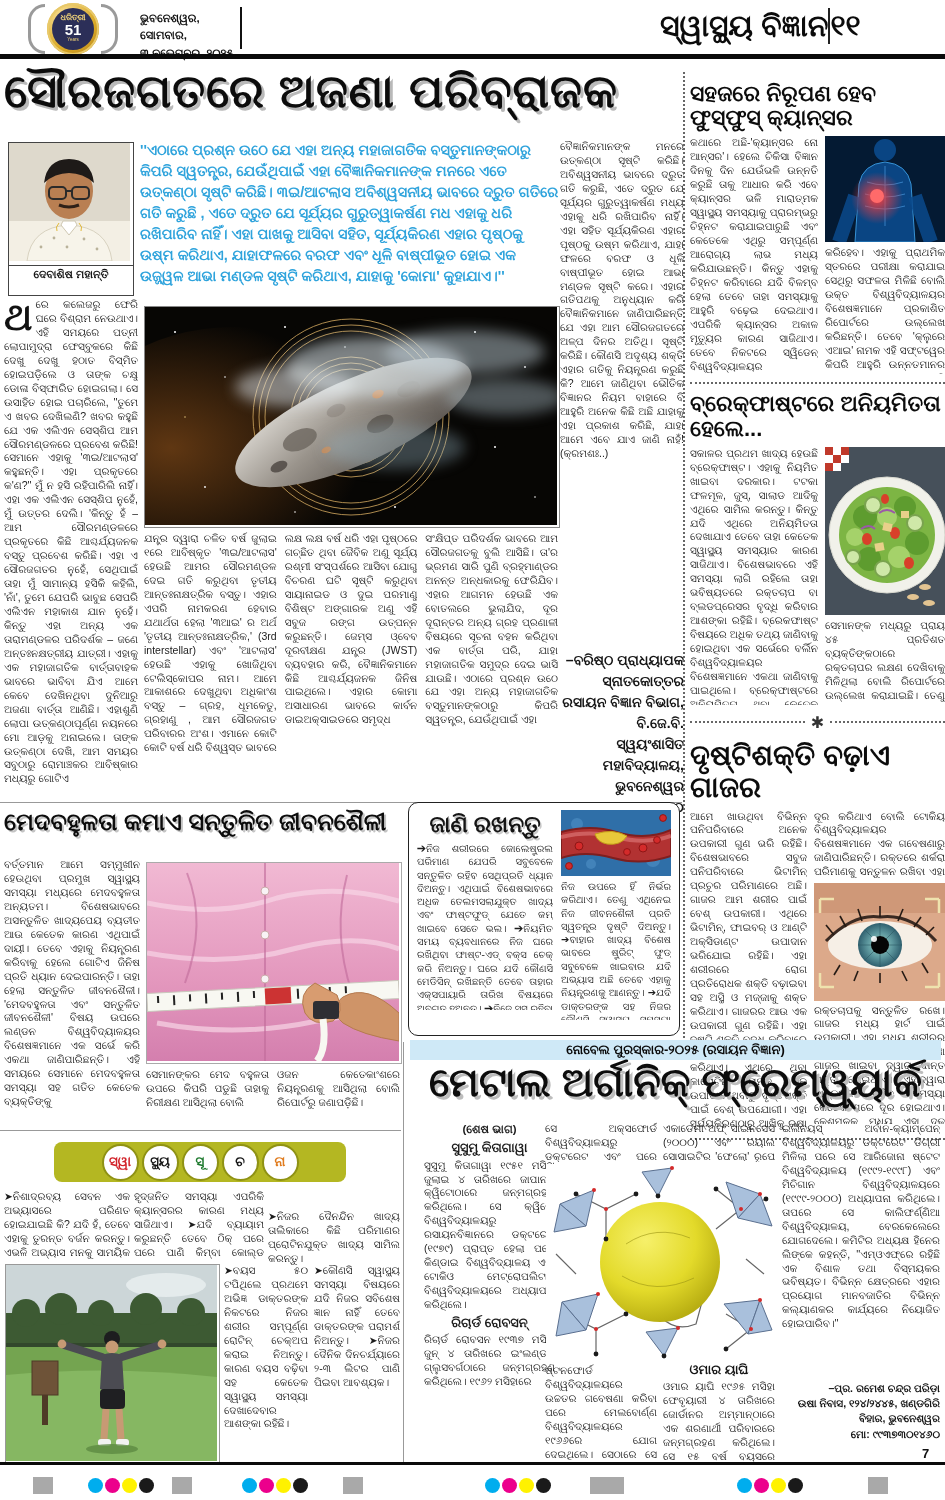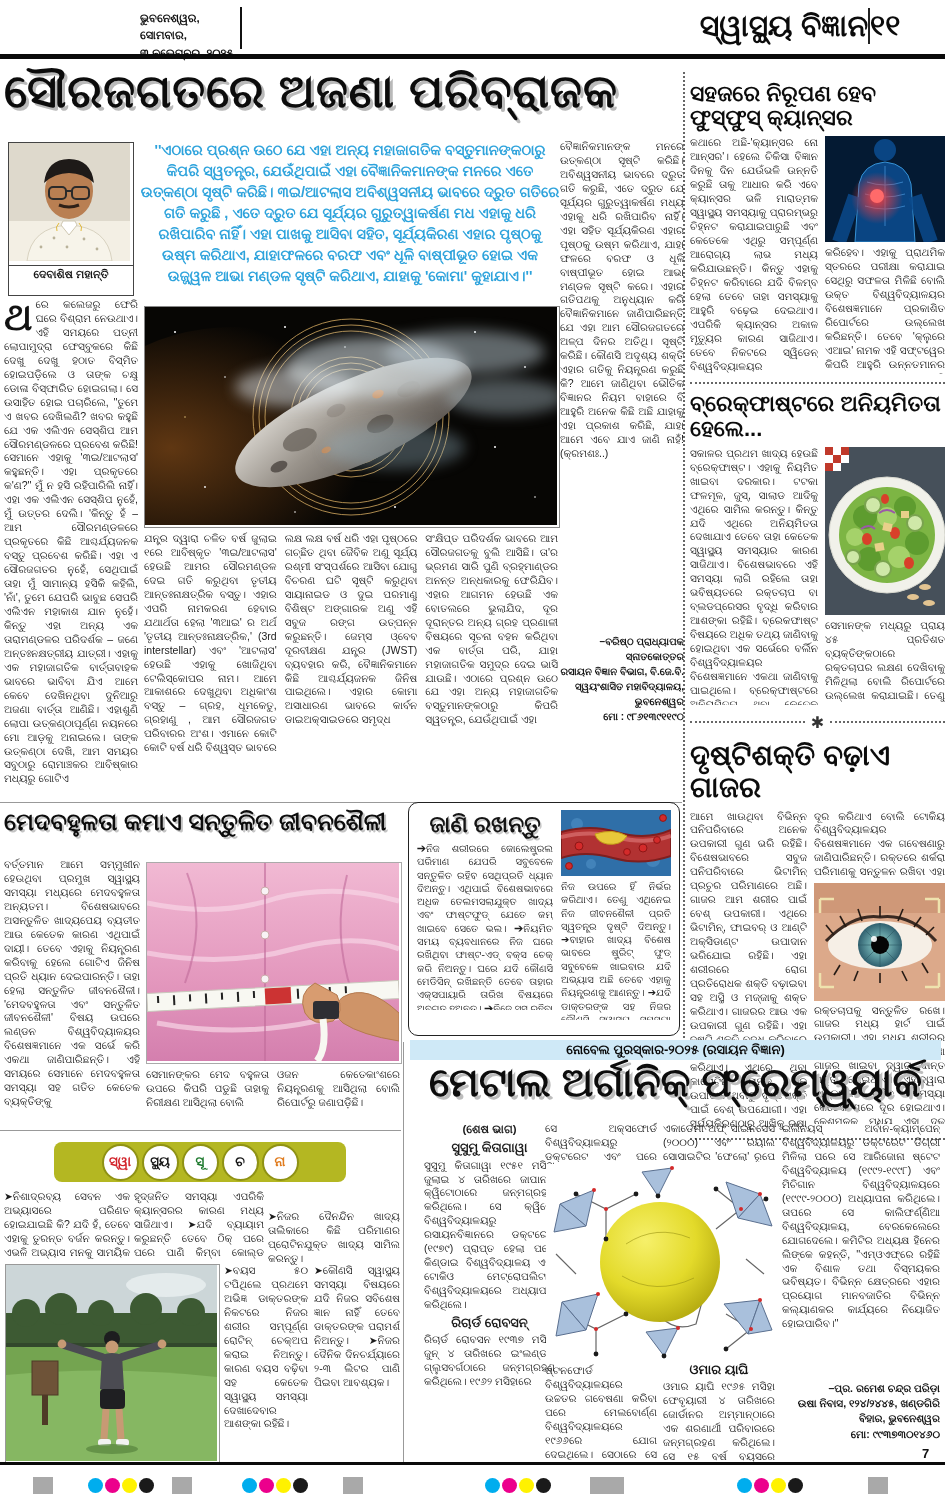--- a/index.html
+++ b/index.html
@@ -13,41 +13,41 @@
   .logo-arc{width:14px;height:44px;border:3px solid #9a9a9a;border-right:none;border-radius:22px 0 0 22px;}
   .logo-arc.r{transform:scaleX(-1);}
   .logo-medal{width:52px;height:52px;border-radius:50%;background:radial-gradient(circle at 35% 30%,#ffe9a8,#d9a826 60%,#a87414);
               display:flex;align-items:center;justify-content:center;margin:0 2px;box-shadow:0 0 0 2px #e8c96a inset;}
   .logo-inner{width:42px;height:42px;border-radius:50%;background:#2c2f58;display:flex;flex-direction:column;align-items:center;justify-content:center;color:#f5d77a;}
   .logo-inner .b{font-size:8px;font-weight:700;line-height:1;}
   .logo-inner .y{font-size:15px;font-weight:900;color:#fff;line-height:1;}
   .logo-inner .yl{font-size:4.5px;color:#f5d77a;line-height:1.4;}
   .dateline{left:140px;top:10px;width:95px;font-size:11.5px;font-weight:700;line-height:1.5;color:#111;}
   .date-div{left:240px;top:7px;width:2px;height:42px;background:#111;}
-  .sect{left:660px;top:8px;width:280px;display:flex;align-items:center;justify-content:center;gap:0;}
+  .sect{left:660px;top:8px;width:280px;display:flex;align-items:center;justify-content:flex-start;gap:0;}
   .sect .t{font-size:30px;font-weight:900;color:#0b0b0b;}
   .sect .d{width:2px;height:36px;background:#222;}
   .sect .n{font-size:29px;font-weight:900;color:#0b0b0b;}
   .toprule{left:0;top:54px;width:945px;height:5px;background:#0a0a0a;}
   
   .main-hl{left:4px;top:64px;width:676px;font-size:46px;letter-spacing:1px;
            text-shadow:3px 3px 0 #b9b9b9;white-space:nowrap;}
   
   .author-card{left:8px;top:142px;width:124px;height:152px;border:1.5px solid #444;background:#fff;}
   .author-cap{border-top:1.5px solid #444;text-align:center;font-size:11px;font-weight:700;padding:2px 0;}
   
   .pullq{left:140px;top:140px;width:420px;height:160px;font-size:14.5px;font-weight:700;line-height:1.45;
-         color:#2ea3dc;text-align:center;overflow:hidden;}
+         color:#2ea3dc;text-align:left;overflow:hidden;}
   .col1{left:4px;top:298px;width:134px;height:502px;}
   .dropcap{float:left;font-size:38px;line-height:.85;font-weight:700;padding:3px 3px 0 0;color:#111;}
   .asteroid{left:144px;top:306px;width:414px;height:220px;border:1px solid #888;}
   .bcols{left:144px;top:532px;width:414px;height:266px;display:flex;gap:8px;}
   .bcols .c{flex:1;}
   .col5{left:560px;top:140px;width:124px;height:508px;}
-  .mbyline{left:560px;top:634px;width:124px;height:146px;font-size:10px;font-weight:700;text-align:right;line-height:1.5;}
+  .mbyline{left:560px;top:650px;width:124px;height:146px;font-size:14px;font-weight:700;text-align:right;line-height:1.5;}
   .hair-h{background:#999;height:1px;}
   
   .side-divider{left:683px;top:72px;width:0;height:966px;border-left:2px dotted #666;}
   .sidebar{left:690px;top:82px;width:255px;}
   .sb-h{font-size:22px;line-height:1.1;margin:0 0 6px 0;}
   .sb-h.big{font-size:29px;}
   .sb-row{display:flex;gap:7px;}
   .dot-hr{border-top:2px dotted #666;margin:8px 0;}
   .star-hr{display:flex;align-items:center;gap:6px;margin:8px 0;color:#333;}
   .star-hr .l{flex:1;border-top:2px dotted #666;}
@@ -86,20 +86,31 @@
   .pageno{left:922px;top:1446px;font-size:13px;color:#111;font-weight:700;}
   .reg-gray{top:1477px;width:20px;height:17px;background:#a9a9a9;}
   .reg-dots{top:1478px;display:flex;gap:2px;}
   .reg-dots i{width:15px;height:15px;border-radius:50%;display:block;}
 </style>
 </head>
 <body>
 
 <div class="page">
 
+  <div class="abs logo-wrap">
+    <div class="logo-arc"></div>
+    <div class="logo-medal">
+      <div class="logo-inner">
+        <span class="b">ଧରିତ୍ରୀ</span>
+        <span class="y">51</span>
+        <span class="yl">Years</span>
+      </div>
+    </div>
+    <div class="logo-arc r"></div>
+  </div>
   <div class="abs dateline">
     <div>ଭୁବନେଶ୍ୱର, ସୋମବାର,</div>
     <div>୩ ନଭେମ୍ବର, ୨୦୨୫</div>
   </div>
   <div class="abs date-div"></div>
   <div class="abs sect">
     <span class="t">ସ୍ୱାସ୍ଥ୍ୟ ବିଜ୍ଞାନ</span>
     <span class="d"></span>
     <span class="n">୧୧</span>
   </div>

